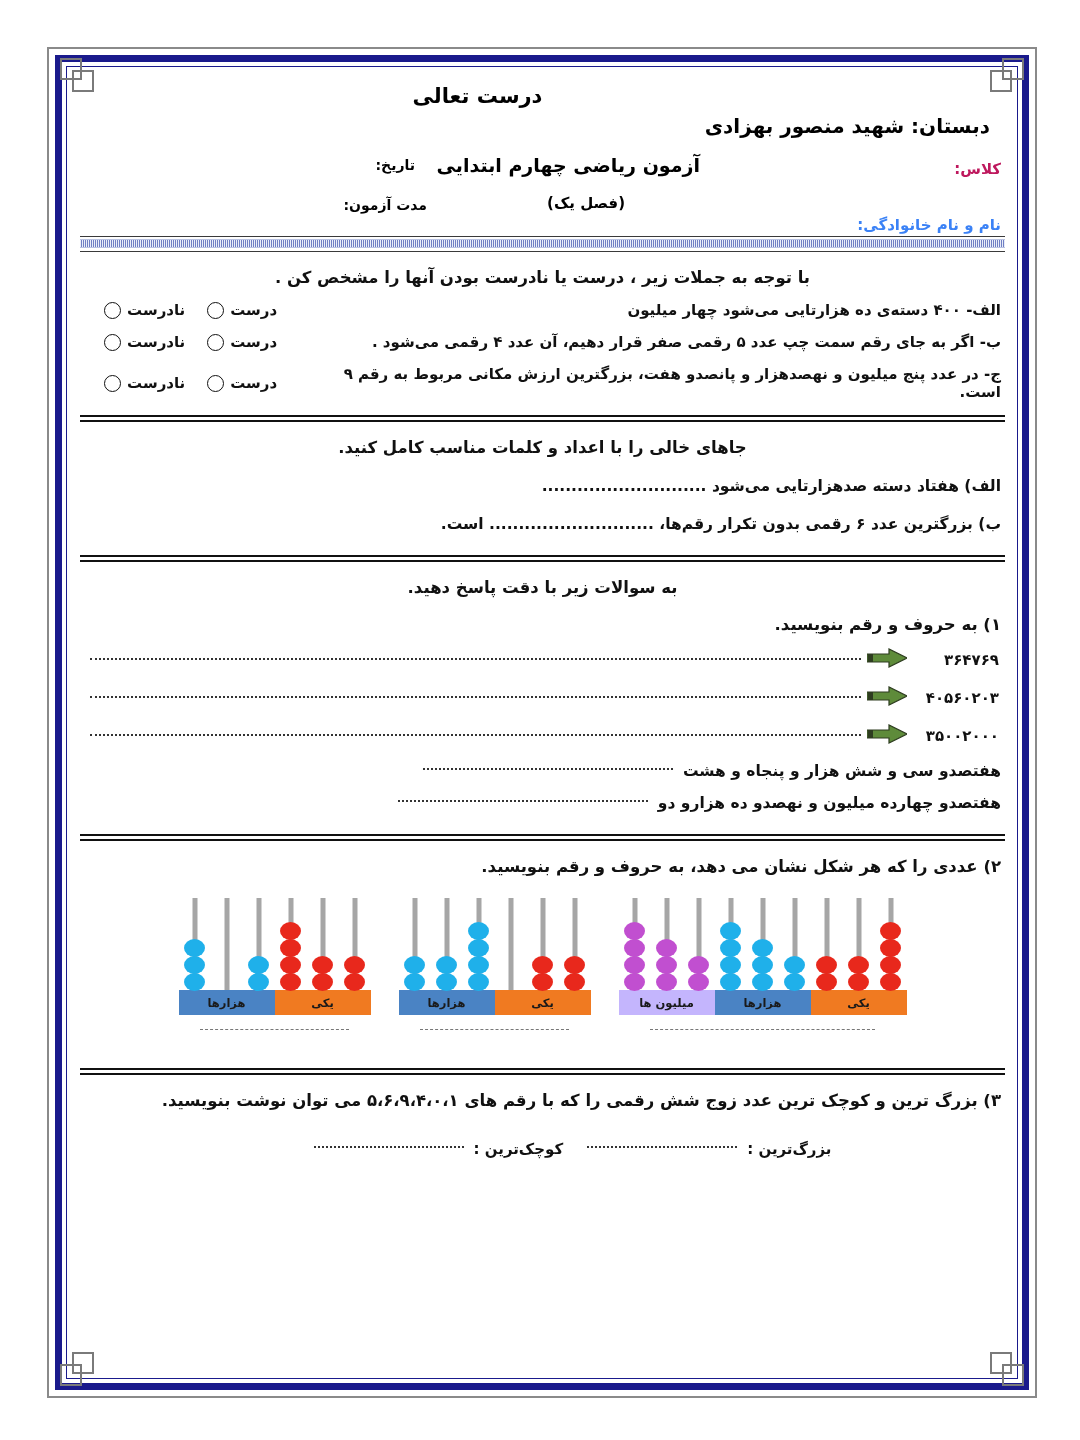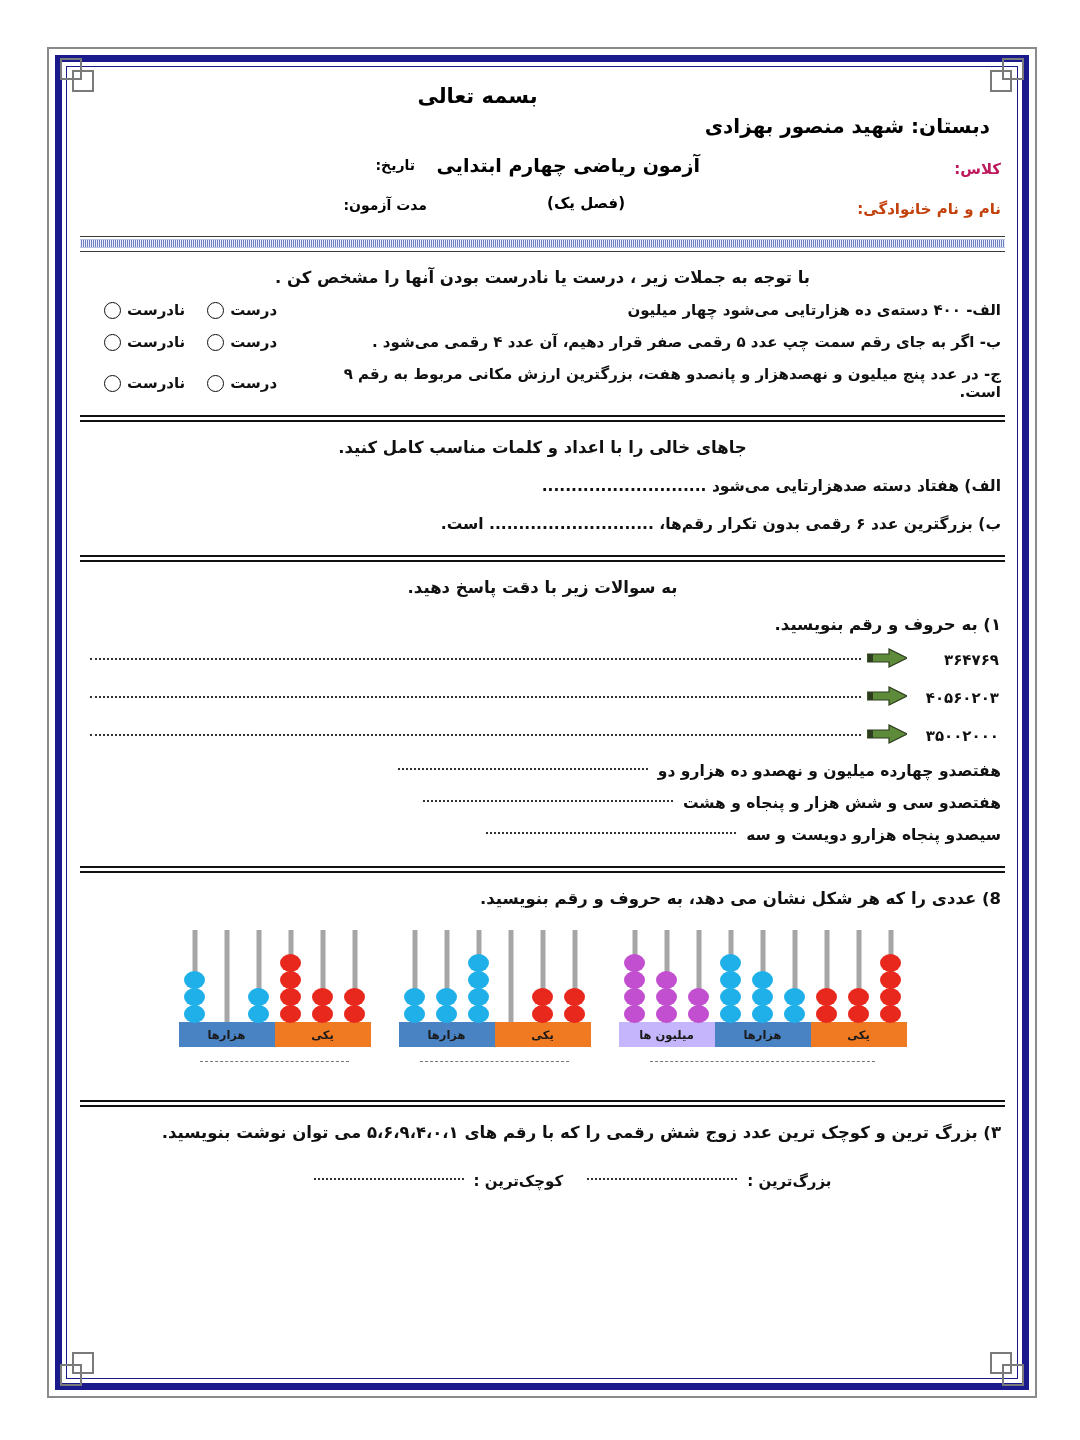--- a/index.html
+++ b/index.html
@@ -64,22 +64,22 @@
   }
   .hdr-school {
     position: absolute; top: 42px; right: 15px;
     font-size: 20px; font-weight: bold; color: #000;
   }
   .hdr-class {
     position: absolute; top: 88px; right: 4px;
     font-size: 15px; font-weight: bold; color: #be185d;
   }
   .hdr-name {
-    position: absolute; top: 128px; right: 4px;
-    font-size: 15px; font-weight: bold; color: #c2410c;
+    position: absolute; top: 144px; right: 4px;
+    font-size: 15px; font-weight: bold; color: #3b82f6;
   }
   .hdr-examtitle {
     position: absolute; top: 82px; right: 305px;
     font-size: 19px; font-weight: bold; color: #000;
   }
   .hdr-chapter {
     position: absolute; top: 122px; right: 380px;
     font-size: 15px; font-weight: bold; color: #000;
   }
   .hdr-date {
@@ -293,21 +293,21 @@
   <div class="corner tr"></div>
   <div class="corner tr2"></div>
   <div class="corner bl"></div>
   <div class="corner bl2"></div>
   <div class="corner br"></div>
   <div class="corner br2"></div>
 
   <div class="content">
 
     <div class="hdr">
-      <div class="bismillah">بسمه تعالی</div>
+      <div class="bismillah">درست تعالی</div>
       <div class="hdr-school">دبستان: شهید منصور بهزادی</div>
       <div class="hdr-class">کلاس:</div>
       <div class="hdr-name">نام و نام خانوادگی:</div>
       <div class="hdr-examtitle">آزمون ریاضی چهارم ابتدایی</div>
       <div class="hdr-chapter">(فصل یک)</div>
       <div class="hdr-date">تاریخ:</div>
       <div class="hdr-duration">مدت آزمون:</div>
     </div>
 
     <div class="sep-fancy">
@@ -387,39 +387,34 @@
           <div class="num-val">۳۵۰۰۲۰۰۰</div>
           <div class="arrow-ico"><svg width="40" height="20" viewBox="0 0 40 20">
               <path d="M0 6 L22 6 L22 1 L40 10 L22 19 L22 14 L0 14 Z" fill="#5e8b3a" stroke="#2e3d20" stroke-width="1.2"></path>
               <rect x="1" y="6" width="5" height="8" fill="#2e3d20"></rect>
             </svg></div>
           <div class="dotline"></div>
         </div>
       </div>
     <div id="q1-words" style="margin-top:8px;">
         <div class="word-line">
+          <span class="wtext">هفتصدو سی و شش هزار و پنجاه و هشت</span>
+          <span class="wdots"></span>
+          <span class="wl-spacer"></span>
+        </div>
+        <div class="word-line">
           <span class="wtext">هفتصدو چهارده میلیون و نهصدو ده هزارو دو</span>
           <span class="wdots"></span>
           <span class="wl-spacer"></span>
         </div>
-        <div class="word-line">
-          <span class="wtext">هفتصدو سی و شش هزار و پنجاه و هشت</span>
-          <span class="wdots"></span>
-          <span class="wl-spacer"></span>
-        </div>
-        <div class="word-line">
-          <span class="wtext">سیصدو پنجاه هزارو دویست و سه</span>
-          <span class="wdots"></span>
-          <span class="wl-spacer"></span>
-        </div>
       </div>
 
     <div class="rule-double" style="margin-top:22px;"></div>
 
-    <div class="q-prompt right">8) عددی را که هر شکل نشان می دهد، به حروف و رقم بنویسید.</div>
+    <div class="q-prompt right">۲) عددی را که هر شکل نشان می دهد، به حروف و رقم بنویسید.</div>
     <div class="abacus-row" id="abacus-row">
         <div class="abacus">
           <div class="rods">
             <div class="rod">
               <div class="stick"></div>
               <div class="bead purple"></div>
               <div class="bead purple"></div>
               <div class="bead purple"></div>
               <div class="bead purple"></div>
             </div>

